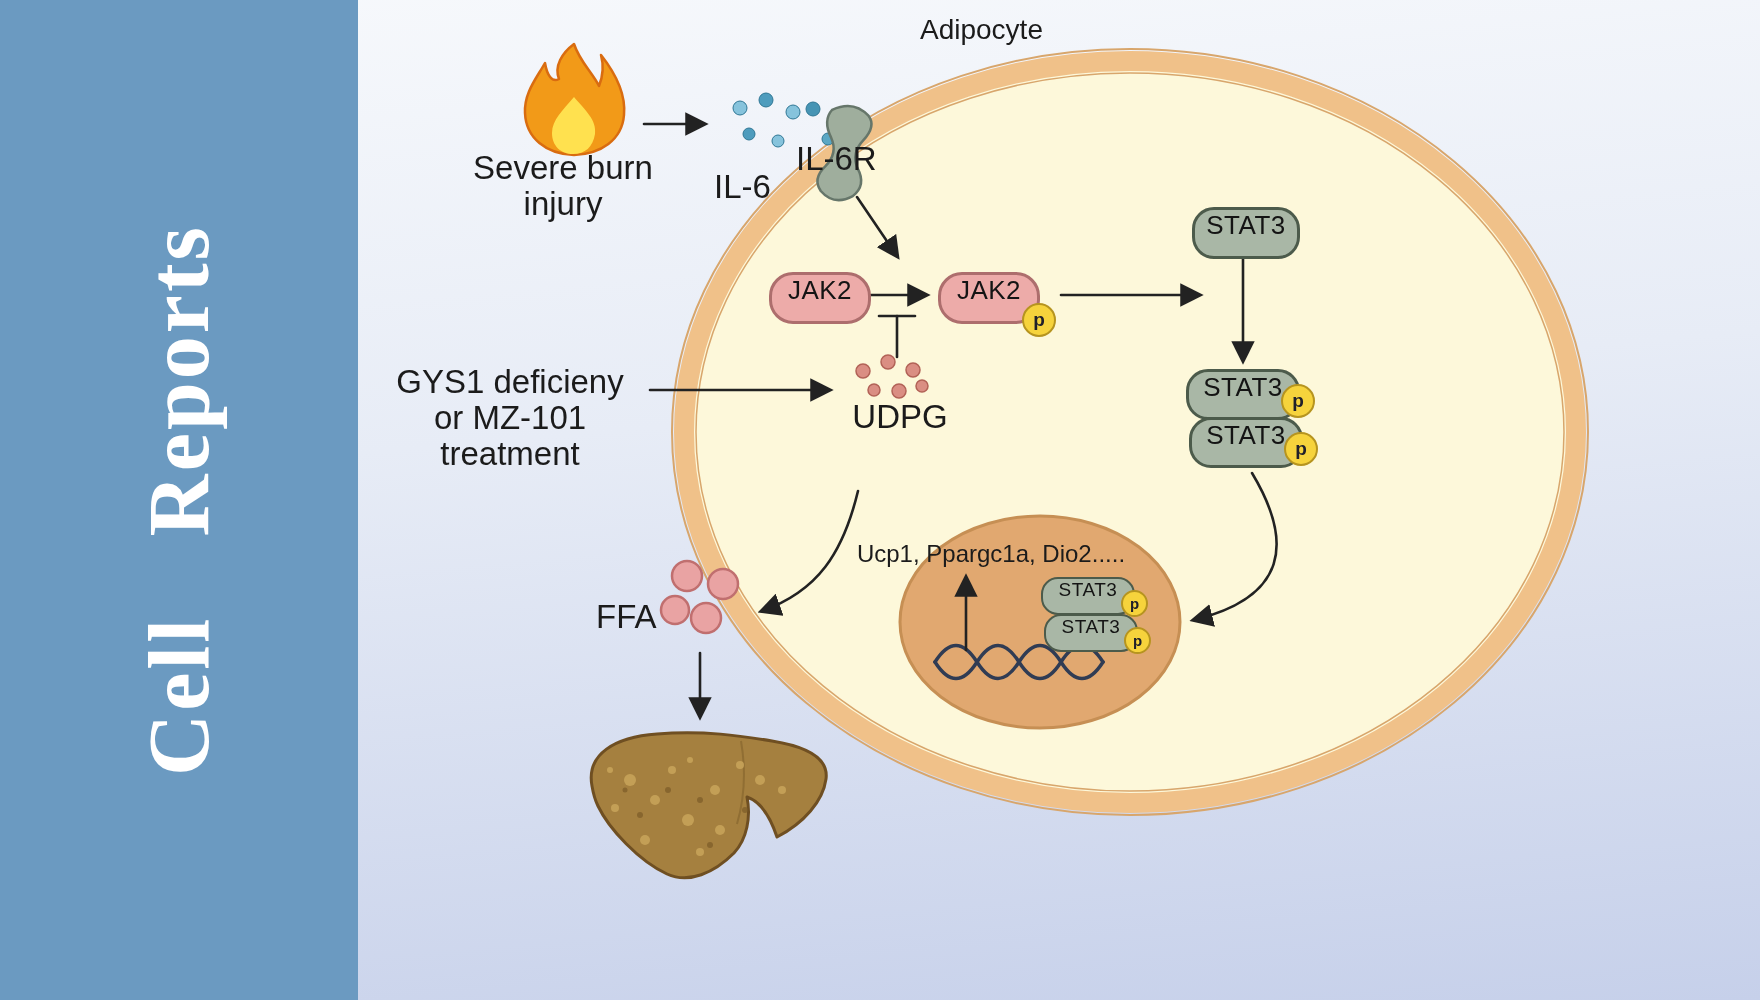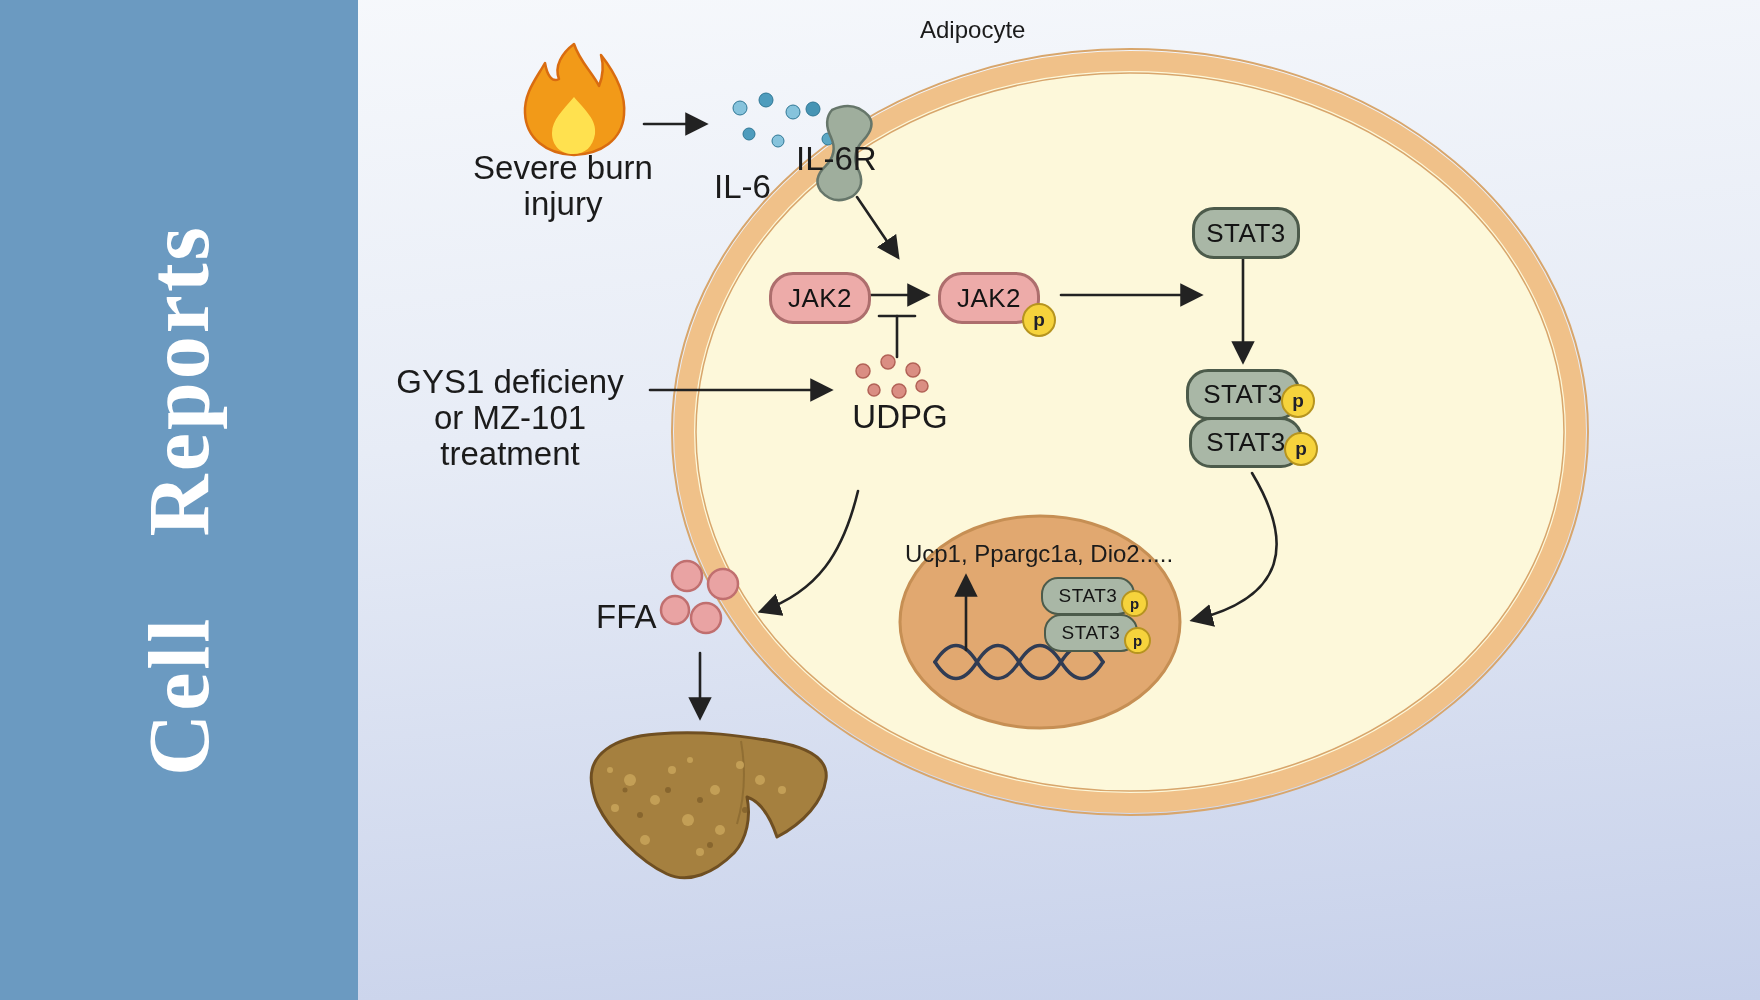--- a/index.html
+++ b/index.html
@@ -14,33 +14,33 @@
   }
   #journal-title{
     writing-mode:vertical-rl;transform:rotate(180deg);
     font-family:"Liberation Serif", serif;font-weight:bold;
     font-size:86px;color:#ffffff;word-spacing:55px;letter-spacing:3px;white-space:nowrap;
   }
   #overlay{position:absolute;left:0;top:0;z-index:1;}
   .label{position:absolute;z-index:2;color:#1b1b1b;font-size:33px;line-height:36px;}
   .center{text-align:center;}
   .pill{
-    position:absolute;z-index:2;display:flex;align-items:center;justify-content:center;
+    position:absolute;z-index:2;display:flex;justify-content:center;
     border-radius:24px;font-size:26px;color:#141414;letter-spacing:.5px;
   }
   .jak2{background:#edaba9;border:3px solid #ad6e6d;}
   .stat3{background:#a9b7a6;border:3px solid #4c5b4b;border-radius:22px;}
   .stat3.small{font-size:19px;border-width:2.5px;border-radius:17px;}
   .pbadge{
     position:absolute;z-index:4;width:30px;height:30px;border-radius:50%;
     background:#f6d33c;border:2.5px solid #b6941f;display:flex;align-items:center;justify-content:center;
     font-size:19px;font-weight:bold;color:#20202a;
   }
   .pbadge.small{width:23px;height:23px;font-size:15px;border-width:2px;}
-  #adipocyte-label{font-size:24px;font-weight:500;}
+  #adipocyte-label{font-size:28px;font-weight:500;}
   #genes-label{font-size:24px;}
 </style>
 </head>
 <body>
 
 <div id="stage">
 
   <div id="sidebar">
     <div id="journal-title">Cell Reports</div>
   </div>
@@ -164,21 +164,21 @@
   <div class="label" style="left:796px;top:141px;">IL-6R</div>
 
   <div class="label center" style="left:360px;top:364px;width:300px;">
     <div>GYS1 deficieny</div>
     <div>or MZ-101 treatment</div>
   </div>
 
   <div class="label center" style="left:852px;top:399px;width:96px;">UDPG</div>
 
 
-  <div class="label center" id="genes-label" style="left:893px;top:536px;width:292px;">Ucp1, Ppargc1a, Dio2.....</div>
+  <div class="label center" id="genes-label" style="left:845px;top:536px;width:292px;">Ucp1, Ppargc1a, Dio2.....</div>
 
   <div class="label" style="left:596px;top:599px;text-align:center;">FFA</div>
 
   <div class="pill jak2" style="left:769px;top:272px;width:96px;height:46px;">
     <span>JAK2</span>
   </div>
   <div class="pill jak2" style="left:938px;top:272px;width:96px;height:46px;">
     <span>JAK2</span>
   </div>
   <div class="pbadge" style="left:1022px;top:303px;">

